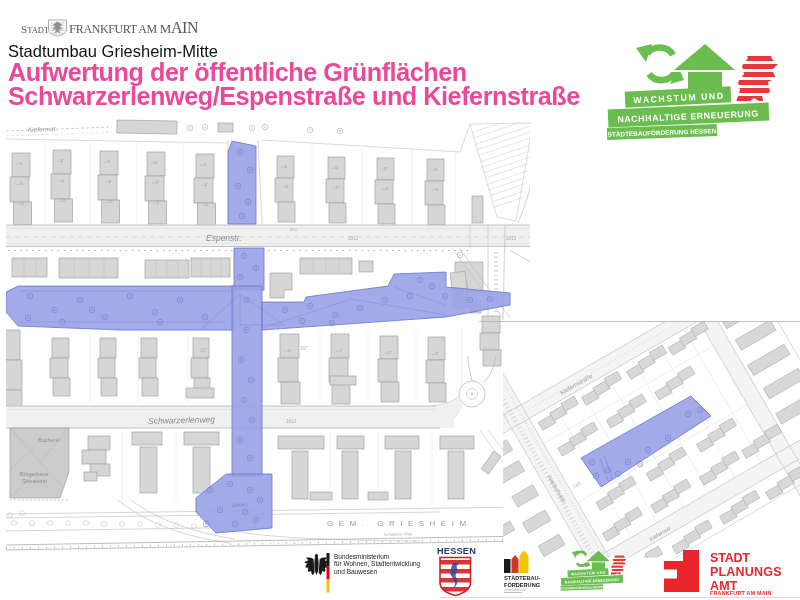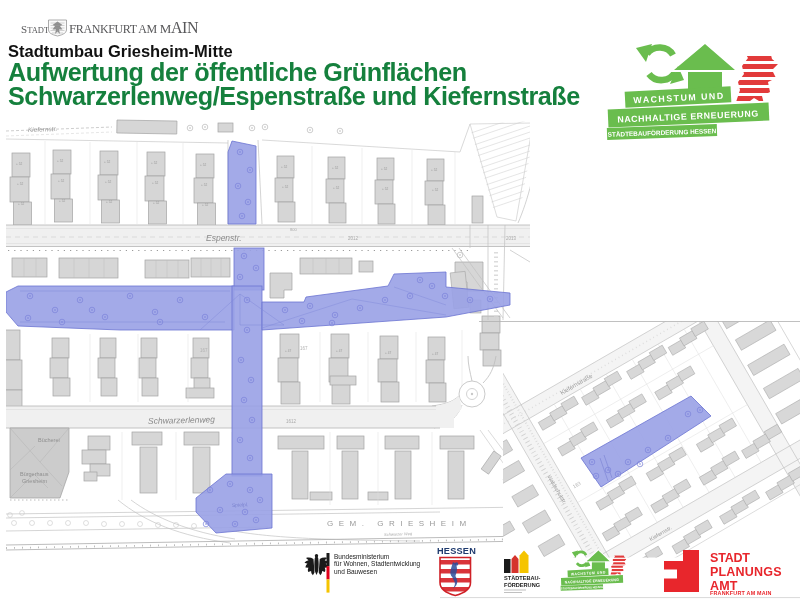--- a/index.html
+++ b/index.html
@@ -1,21 +1,21 @@
 <!DOCTYPE html>
 <html><head>
 <meta charset="utf-8">
 <style>
 html,body{margin:0;padding:0;width:800px;height:600px;background:#fff;overflow:hidden;
 font-family:"Liberation Sans",sans-serif;}
 #page{position:relative;width:800px;height:600px;background:#fff;}
 .abs{position:absolute;}
 #citylogo{left:20px;top:21px;color:#58585a;font-family:"Liberation Serif",serif;font-variant:small-caps;}
-#title1{left:8px;top:42px;font-size:16.5px;letter-spacing:-0.3px;font-weight:bold;color:#111;letter-spacing:0px;}
-#title23{left:8px;top:60px;font-size:25.2px;font-weight:bold;color:#15803d;line-height:24px;letter-spacing:-0.45px;}
+#title1{left:8px;top:42px;font-size:16.5px;letter-spacing:-0.3px;font-weight:normal;color:#111;letter-spacing:0px;}
+#title23{left:8px;top:60px;font-size:25.2px;font-weight:bold;color:#ec4899;line-height:24px;letter-spacing:-0.45px;}
 </style>
 </head>
 <body>
 <div id="page">
 <svg class="abs" style="left:0;top:0" width="800" height="600" viewBox="0 0 800 600">
 <defs>
 <clipPath id="cpMain">
           <rect x="6" y="118" width="524" height="436"></rect>
         </clipPath>
 <clipPath id="cpHatch">

